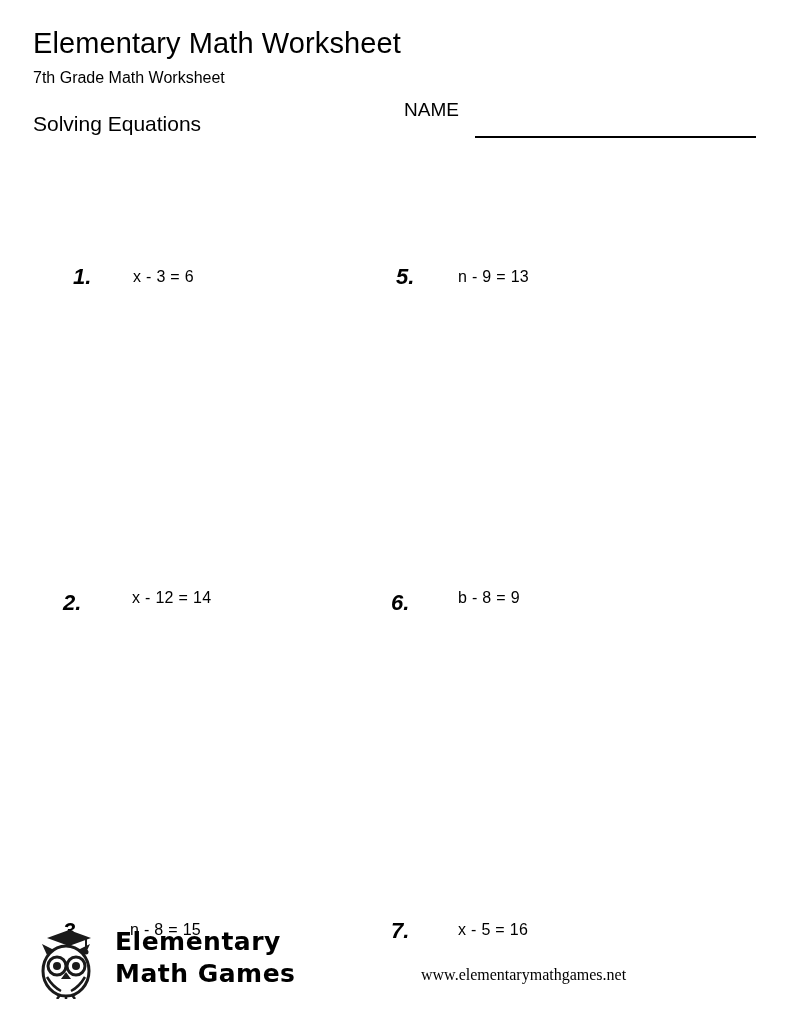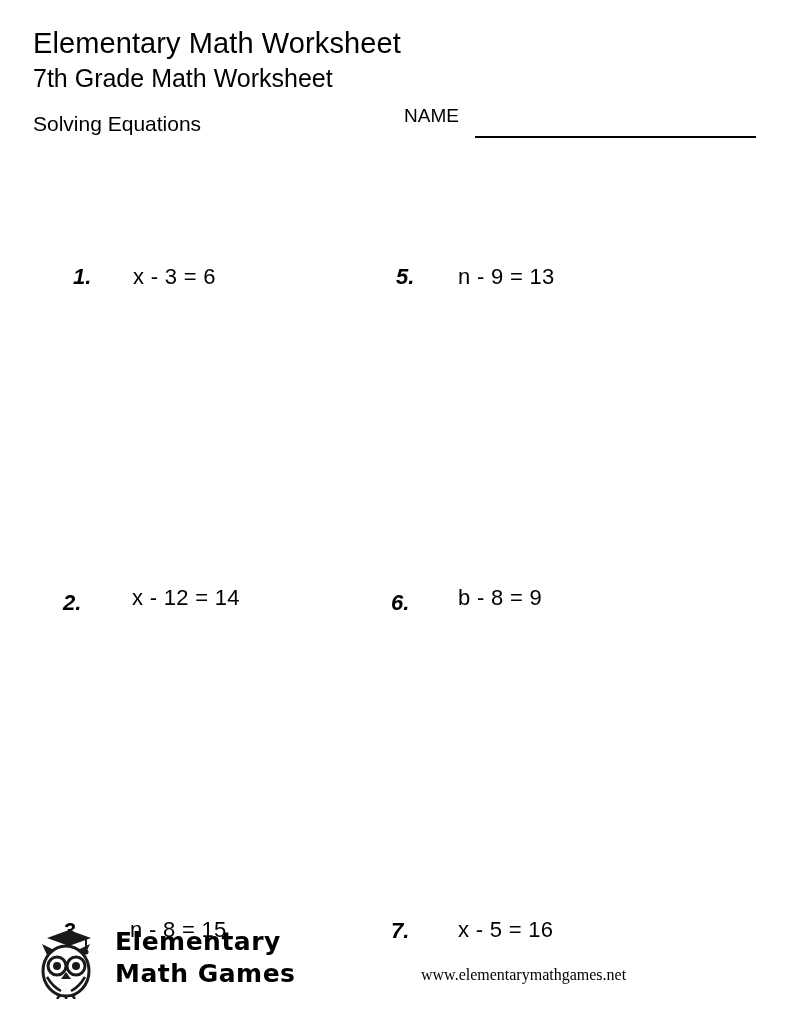--- a/index.html
+++ b/index.html
@@ -30,36 +30,36 @@
     top: 26px;
     font-size: 29px;
     line-height: 34px;
     letter-spacing: 0.1px;
     white-space: nowrap;
   }
   .title-sub {
     position: absolute;
     left: 33px;
     top: 63px;
-    font-size: 25px;
+    font-size: 16px;
     line-height: 30px;
     white-space: nowrap;
   }
   .topic {
     position: absolute;
     left: 33px;
     top: 111px;
     font-size: 21px;
     line-height: 26px;
     white-space: nowrap;
   }
   .name-label {
     position: absolute;
     left: 404px;
-    top: 104px;
+    top: 98px;
     font-size: 19px;
     line-height: 24px;
     white-space: nowrap;
   }
   .name-rule {
     position: absolute;
     left: 475px;
     top: 136px;
     width: 281px;
     height: 0;
@@ -88,21 +88,21 @@
     position: absolute;
     left: 0;
     font-weight: bold;
     font-style: italic;
     font-size: 22px;
     line-height: 26px;
     white-space: nowrap;
   }
   .prob .eq {
     position: absolute;
-    font-size: 22px;
+    font-size: 16px;
     line-height: 28px;
     white-space: nowrap;
     letter-spacing: 0.3px;
   }
 
   
   .l1 .num { top: 34px; left: 13px; }
   .l1 .eq  { top: 33px; left: 73px; }
   .l2 .num { top: 192px; left: 3px; }
   .l2 .eq  { top: 186px; left: 72px; }

